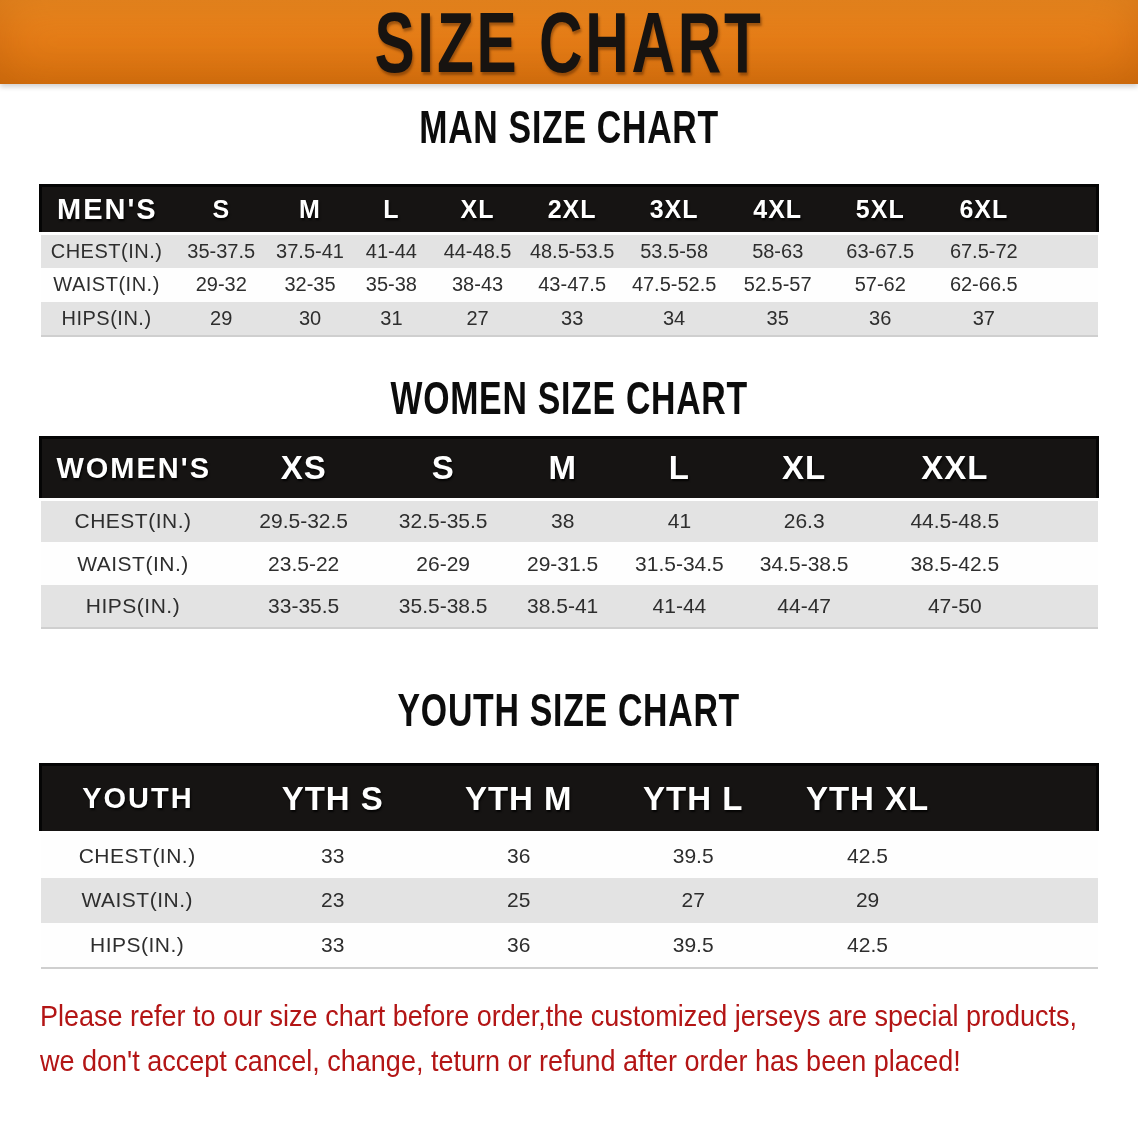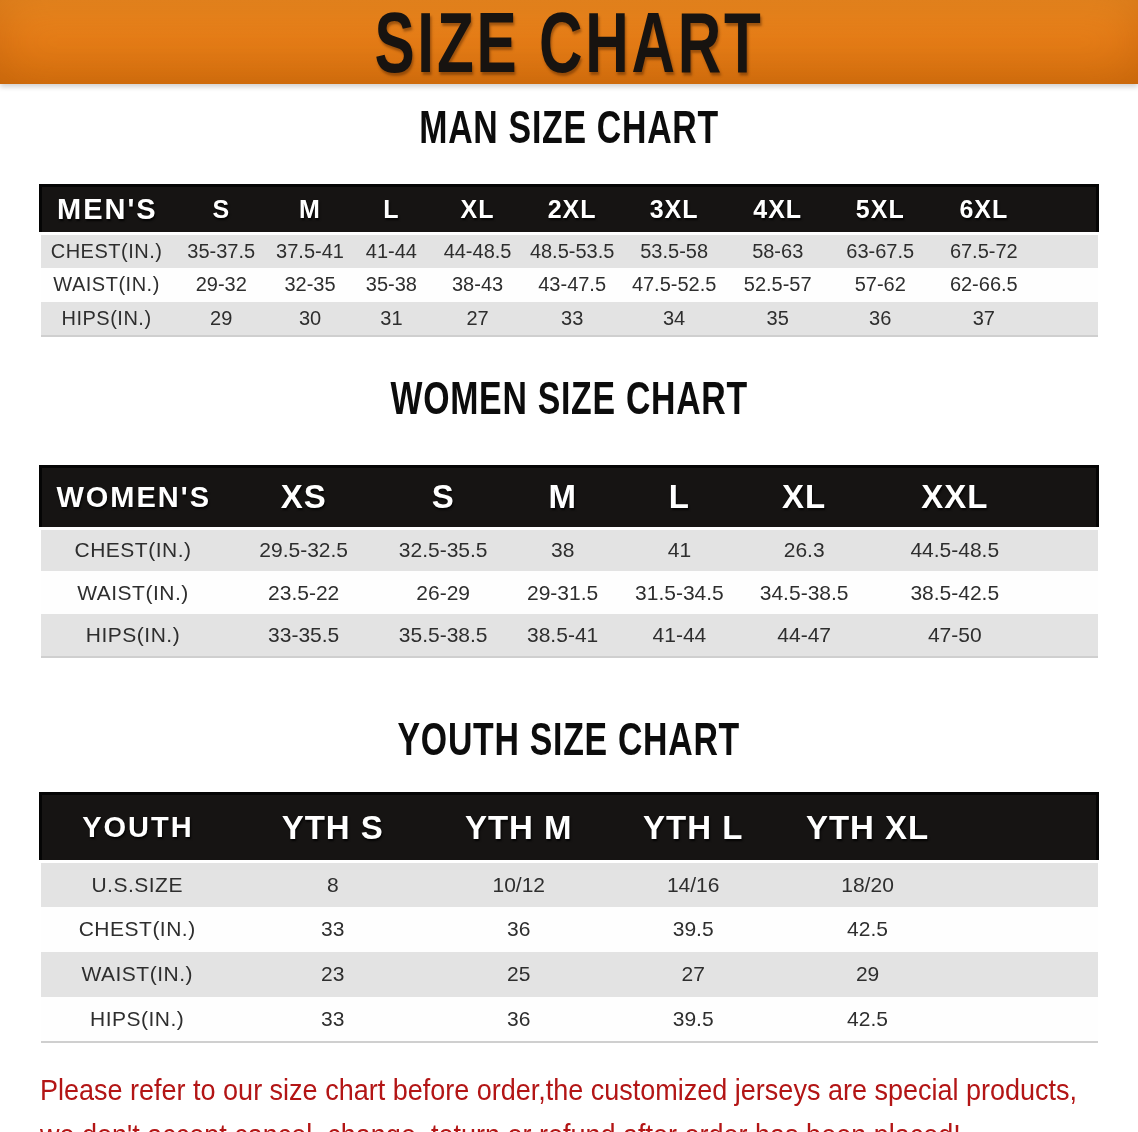--- a/index.html
+++ b/index.html
@@ -32,21 +32,21 @@
     font-size:47px; font-weight:800; color:#0c0c0c;
     letter-spacing:1px; transform:scaleX(.72);
   }
 
   
   .size-table {
     width:1060px; margin:0 auto; border-collapse:collapse; table-layout:fixed;
     border-bottom:2px solid #cfcfcf;
   }
   .men-table   { margin-top:22px; }
-  .women-table { margin-top:32px; }
+  .women-table { margin-top:3px; }
   .youth-table { margin-top:18px; }
 
   .size-table thead th {
     background:#161413; color:#ffffff;
     border-top:3px solid #050505; border-bottom:3px solid #ffffff;
     text-align:center; vertical-align:middle;
     text-shadow:1px 2px 2px rgba(0,0,0,.8);
   }
   .size-table thead th.first { border-left:3px solid #050505; }
   .size-table thead th.last  { border-right:3px solid #050505; }
@@ -239,28 +239,20 @@
         <tr>
           <th class="group-label first">YOUTH</th>
           <th class="col-head">YTH S</th>
           <th class="col-head">YTH M</th>
           <th class="col-head">YTH L</th>
           <th class="col-head">YTH XL</th>
           <th class="col-head last"></th>
         </tr>
       </thead>
       <tbody>
-        <tr class="shade">
-          <td class="row-label">U.S.SIZE</td>
-          <td>8</td>
-          <td>10/12</td>
-          <td>14/16</td>
-          <td>18/20</td>
-          <td></td>
-        </tr>
         <tr>
           <td class="row-label">CHEST(IN.)</td>
           <td>33</td>
           <td>36</td>
           <td>39.5</td>
           <td>42.5</td>
           <td></td>
         </tr>
         <tr class="shade">
           <td class="row-label">WAIST(IN.)</td>

